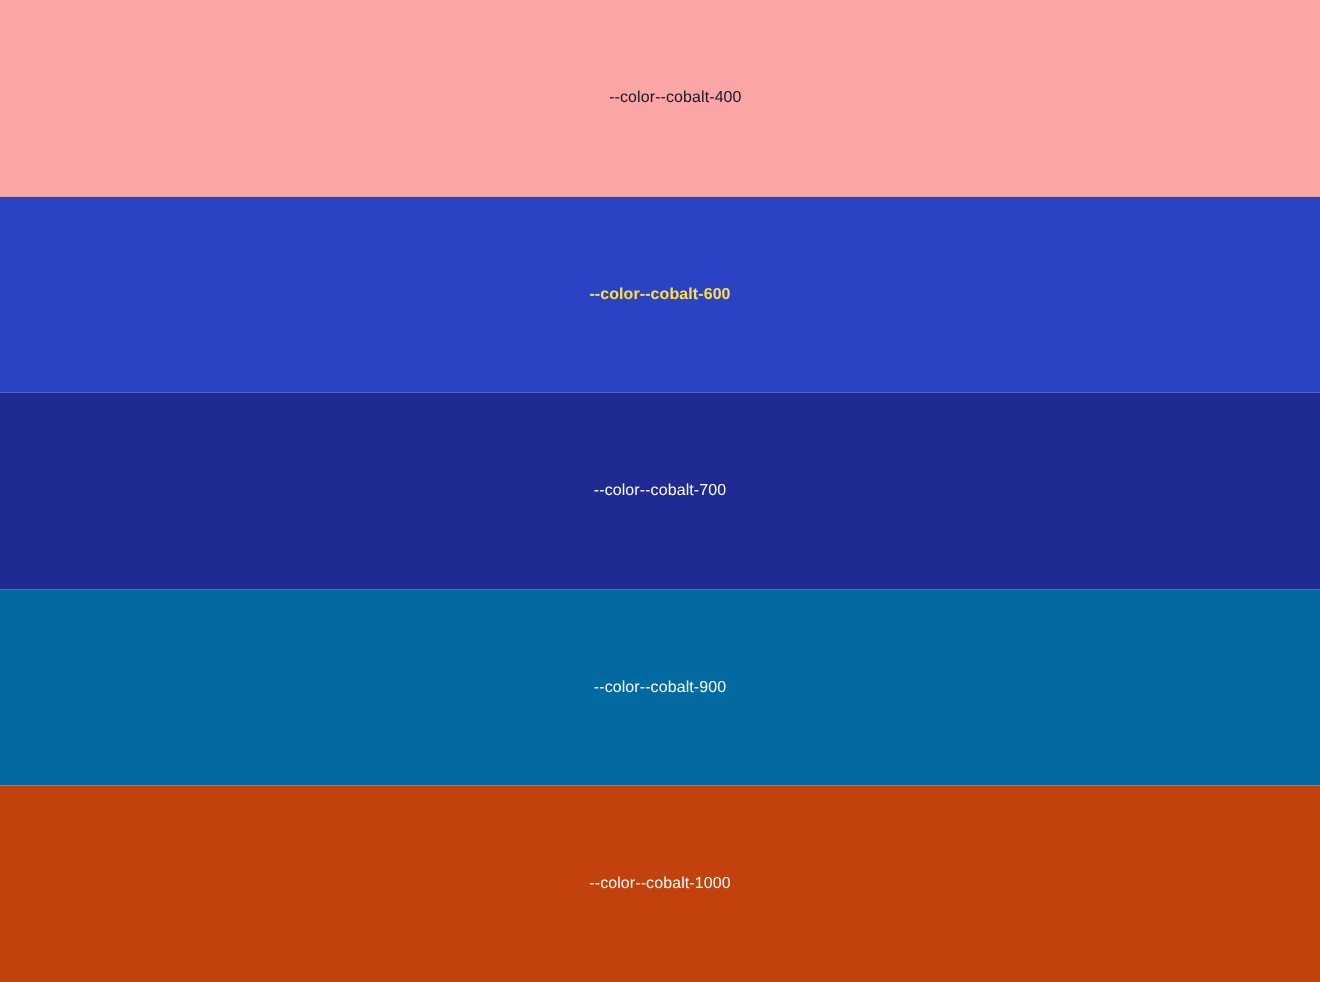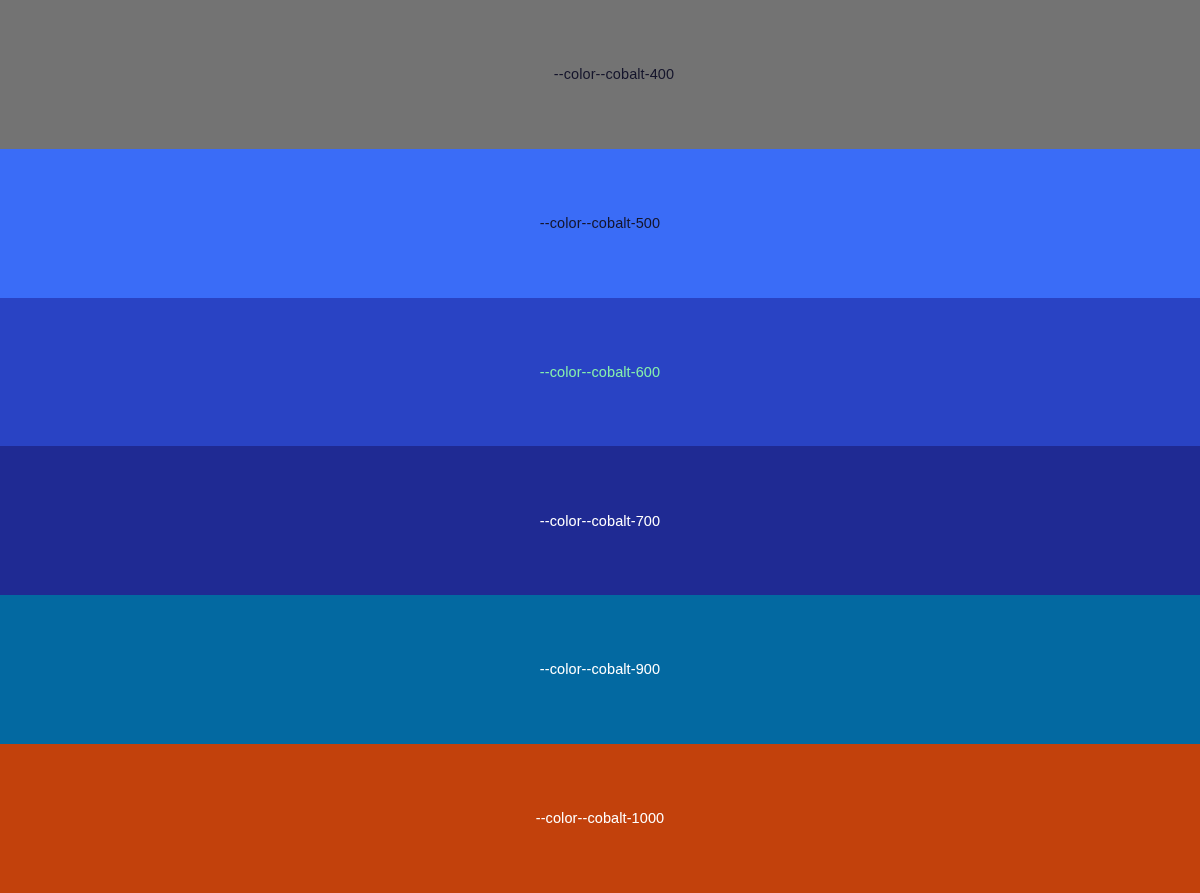--- a/index.html
+++ b/index.html
@@ -38,30 +38,27 @@
     font-weight: 400;
     white-space: nowrap;
     user-select: text;
   }
 </style>
 </head>
 <body>
 
 <div id="swatch-stack">
 
-  <div class="swatch-row" style="background-color: #737373; padding-left: 28px;">
+  <div class="swatch-row" style="background-color: #fca5a5; padding-left: 28px;">
     <span class="swatch-label" style="color: rgb(20, 20, 43);">--color--cobalt-400</span>
   </div>
 
-  <div class="swatch-row" style="background-color: rgb(58, 108, 247);">
-    <span class="swatch-label" style="color: rgb(20, 20, 43);">--color--cobalt-500</span>
-  </div>
 
   <div class="swatch-row" style="background-color: rgb(41, 67, 196);">
-    <span class="swatch-label" style="color: #86efac;">--color--cobalt-600</span>
+    <span class="swatch-label" style="color: #fde047; font-weight: bold;">--color--cobalt-600</span>
   </div>
 
   <div class="swatch-row" style="background-color: rgb(31, 42, 147);">
     <span class="swatch-label" style="color: rgb(255, 255, 255); text-align: right;">--color--cobalt-700</span>
   </div>
 
 
   <div class="swatch-row" style="background-color: #0369a1;">
     <span class="swatch-label" style="color: rgb(255, 255, 255);">--color--cobalt-900</span>
   </div>

